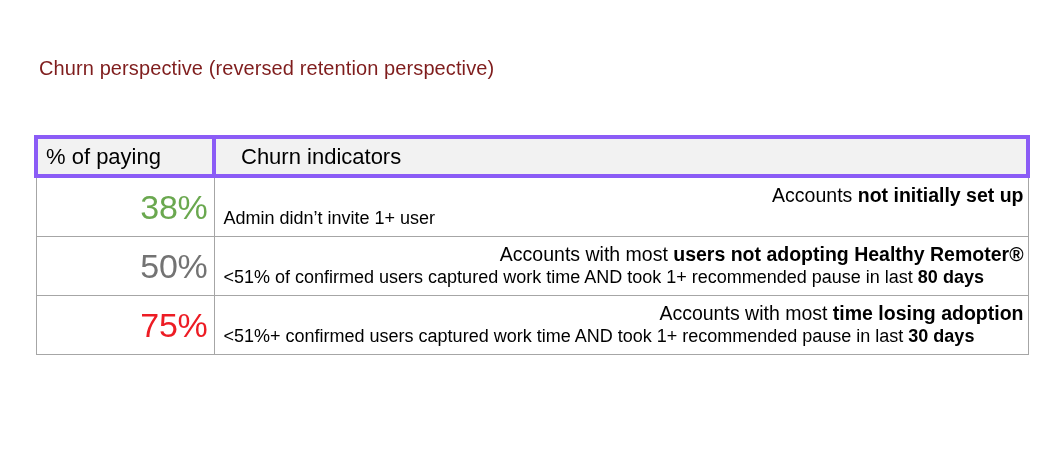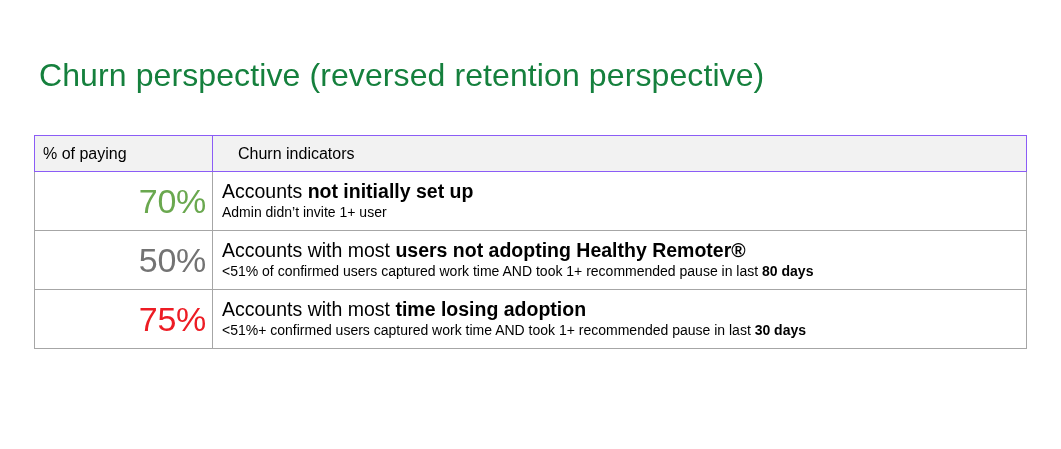--- a/index.html
+++ b/index.html
@@ -19,48 +19,48 @@
     position: relative;
     width: 1061px;
     height: 449px;
     background: #ffffff;
   }
 
   .slide-title {
     position: absolute;
     left: 39px;
     top: 57px;
-    font-size: 32px;
+    font-size: 20px;
     font-weight: normal;
     letter-spacing: 0.1px;
-    color: #15803d;
+    color: #7f1d1d;
     white-space: nowrap;
   }
 
   .churn-table {
     position: absolute;
     left: 34px;
     top: 135px;
     width: 992px;
     border-collapse: collapse;
     table-layout: fixed;
   }
 
   .churn-table .col-pct { width: 178px; }
   .churn-table .col-ind { width: 814px; }
 
   
   thead th {
     background: #f2f2f2;
-    border: 1px solid #8b5cf6;
+    border: 4px solid #8b5cf6;
     padding: 0;
     height: 35px;
     vertical-align: middle;
     font-weight: normal;
-    font-size: 16px;
+    font-size: 22px;
     text-align: left;
   }
   thead th.th-pct { padding-left: 8px; }
   thead th.th-ind { padding-left: 25px; }
 
   
   tbody td {
     border: 1px solid #a6a6a6;
     padding: 0;
     height: 58px;
@@ -83,25 +83,26 @@
     line-height: 1;
     font-weight: normal;
     letter-spacing: -0.3px;
   }
 
   .ind-main {
     font-size: 19.5px;
     line-height: 1.12;
     color: #000000;
     white-space: nowrap;
+    text-align: right;
   }
   .ind-main b { font-weight: bold; }
 
   .ind-sub {
-    font-size: 14px;
+    font-size: 18px;
     line-height: 1.2;
     color: #000000;
     margin-top: 1px;
     white-space: nowrap;
   }
   .ind-sub b { font-weight: bold; }
 </style>
 </head>
 <body>
 
@@ -117,21 +118,21 @@
     <thead>
       <tr>
         <th class="th-pct">% of paying</th>
         <th class="th-ind">Churn indicators</th>
       </tr>
     </thead>
     <tbody>
 
       <tr>
         <td class="cell-pct">
-          <span class="pct-value" style="color: rgb(106, 168, 79);">70%</span>
+          <span class="pct-value" style="color: rgb(106, 168, 79);">38%</span>
         </td>
         <td class="cell-ind">
           <div class="ind-main">
             <span>Accounts </span><b>not initially set up</b><span></span>
           </div>
           <div class="ind-sub">
             <span>Admin didn’t invite 1+ user</span><b></b><span></span>
           </div>
         </td>
       </tr>

